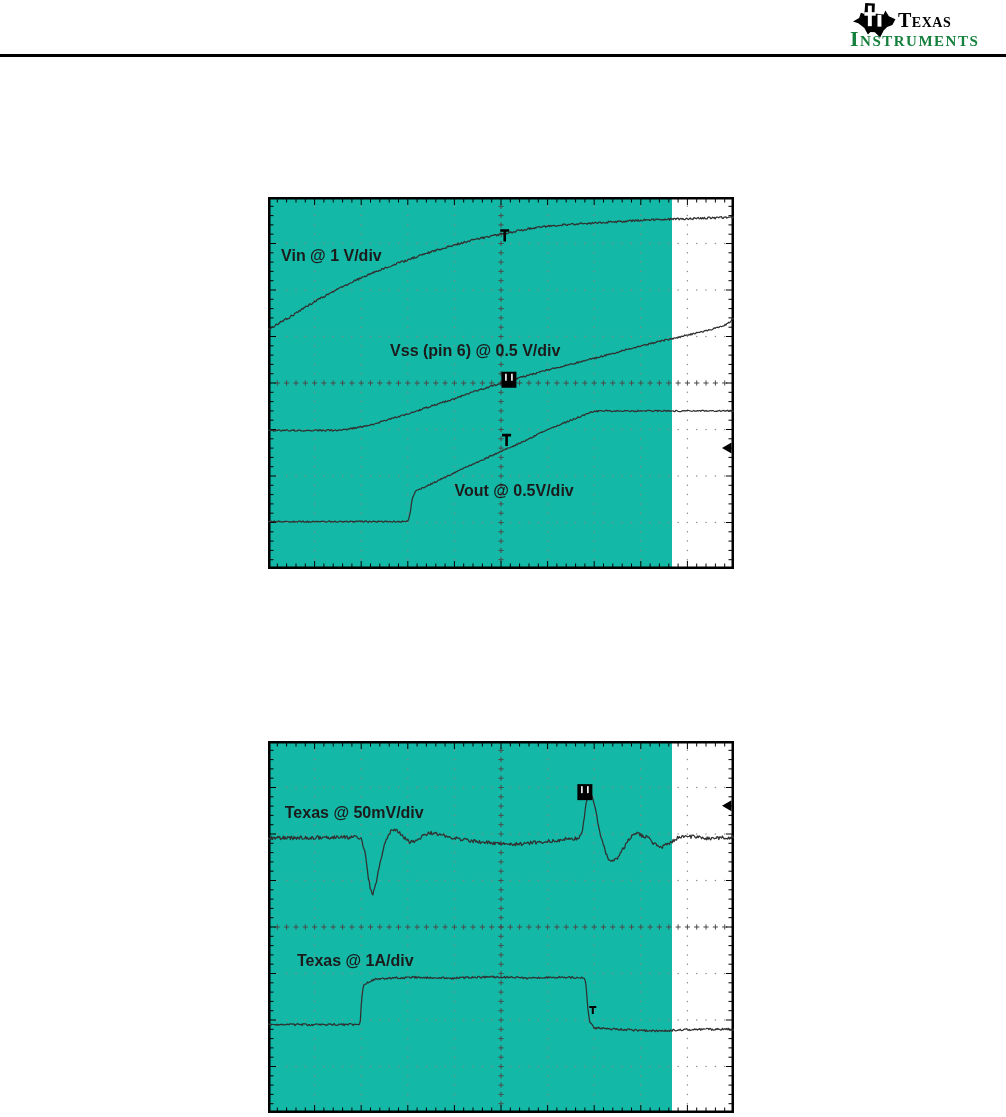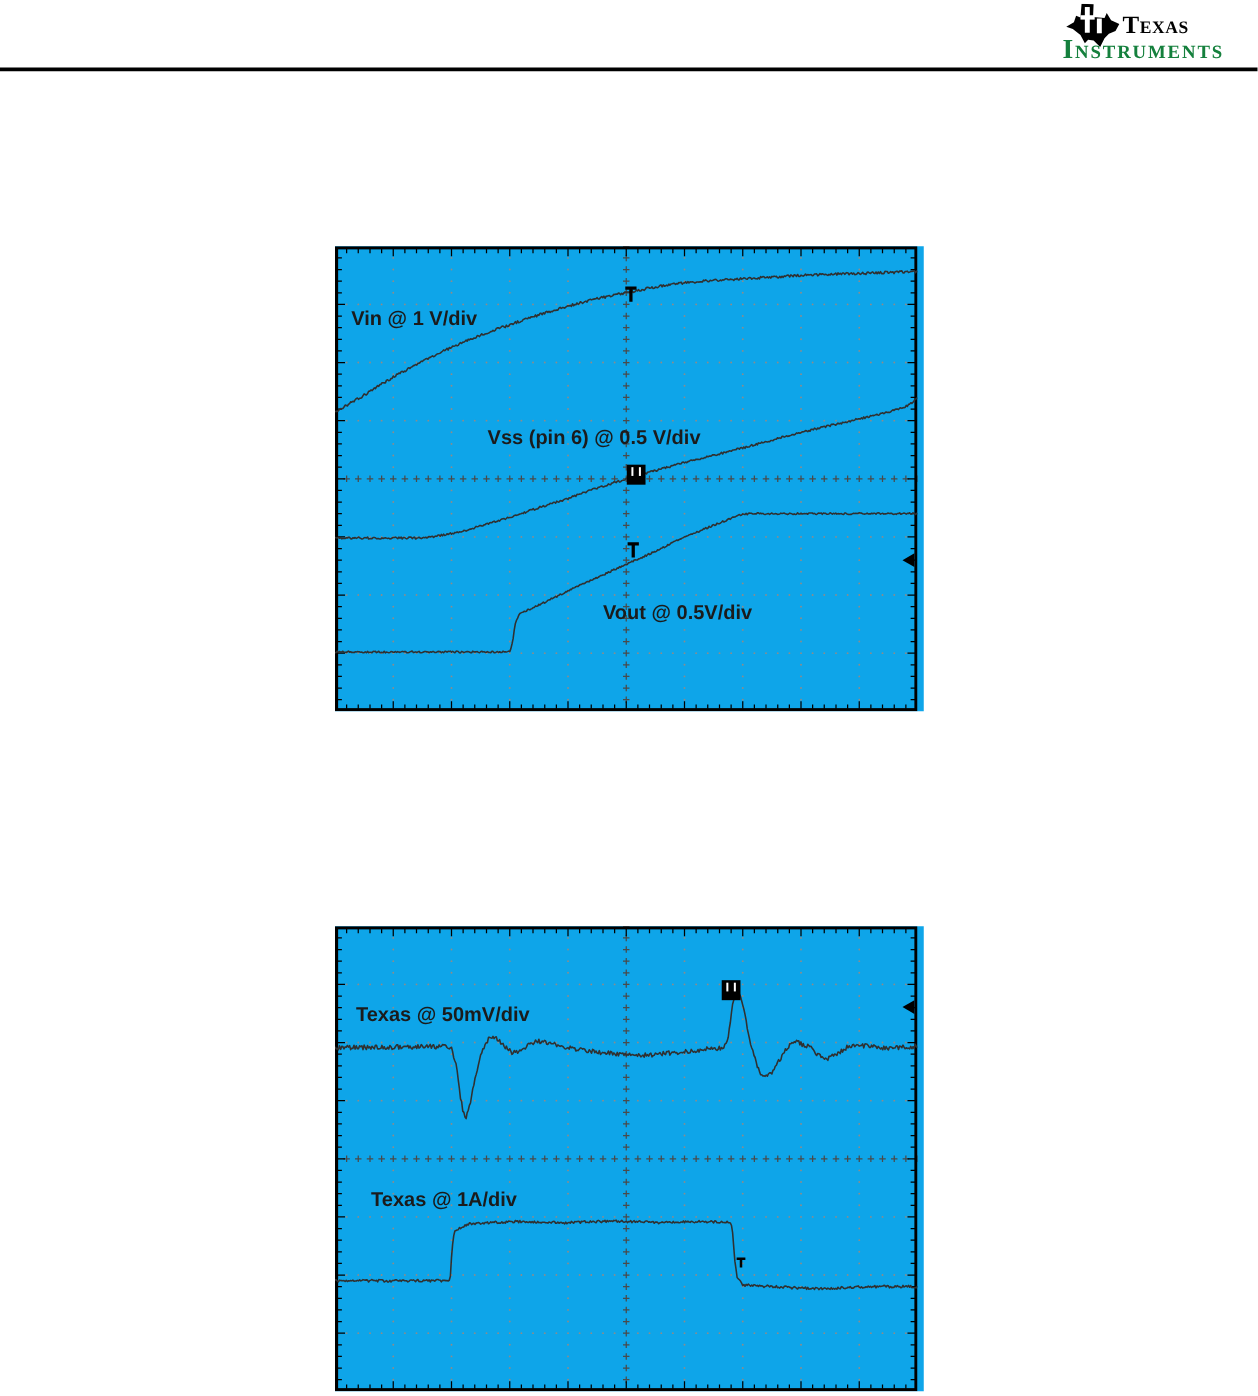--- a/index.html
+++ b/index.html
@@ -12,21 +12,21 @@
   .logo{position:absolute;top:3px;right:2px;width:154px;height:50px;}
   .logo-glyph{position:absolute;left:2px;top:0px;}
   .brand1{
     position:absolute;left:48px;top:6px;color:#000000;white-space:nowrap;
     font-family:"Liberation Serif",serif;font-variant:small-caps;font-weight:bold;font-size:20px;letter-spacing:.5px;
   }
   .brand2{
     position:absolute;left:0px;top:23px;color:#15803d;white-space:nowrap;
     font-family:"Liberation Serif",serif;font-variant:small-caps;font-weight:bold;font-size:22px;letter-spacing:1.5px;
   }
-  .scope{position:absolute;width:471px;height:372px;background:#0ea5e9;}
+  .scope{position:absolute;width:404px;height:372px;background:#14b8a6;}
   #scope1{left:268px;top:197px;}
   #scope2{left:268px;top:741px;}
   .scope svg{position:absolute;left:0;top:0;}
   .scope-label{
     position:absolute;font-weight:bold;font-size:16px;color:#1b1b1b;white-space:nowrap;line-height:1;
   }
 </style>
 </head>
 <body>
 
@@ -60,21 +60,21 @@
         <g>
           <rect x="233.422" y="174.745" width="15" height="16" fill="#000000"></rect>
           <rect x="237.12199999999999" y="176.745" width="1.6" height="7" fill="#fff"></rect>
           <rect x="243.12199999999999" y="176.745" width="1.6" height="7" fill="#fff"></rect>
         </g>
         <path d="M234.092,238.08h9M238.592,238.08v11" stroke="#000000" stroke-width="2.6" fill="none"></path>
         <polygon points="454,251.10000000000002 463.5,245.60000000000002 463.5,256.6" fill="#000000"></polygon>
       </svg>
       <div class="scope-label" style="left: 13.048px; top: 51.15px;">Vin @ 1 V/div</div>
       <div class="scope-label" style="left: 122.092px; top: 145.545px;">Vss (pin 6) @ 0.5 V/div</div>
-      <div class="scope-label" style="left: 186.4px; top: 286.44px; margin-left: 28px;">Vout @ 0.5V/div</div>
+      <div class="scope-label" style="left: 186.4px; top: 286.44px;">Vout @ 0.5V/div</div>
     </div>
   <div id="scope2" class="scope">
       <svg width="466" height="372" viewBox="0 0 466 372">
         <path d="M46.6,9.3l.01,0M46.6,18.6l.01,0M46.6,27.9l.01,0M46.6,37.2l.01,0M46.6,46.5l.01,0M46.6,55.8l.01,0M46.6,65.1l.01,0M46.6,74.4l.01,0M46.6,83.7l.01,0M46.6,93.0l.01,0M46.6,102.3l.01,0M46.6,111.6l.01,0M46.6,120.9l.01,0M46.6,130.2l.01,0M46.6,139.5l.01,0M46.6,148.8l.01,0M46.6,158.1l.01,0M46.6,167.4l.01,0M46.6,176.7l.01,0M46.6,195.3l.01,0M46.6,204.6l.01,0M46.6,213.9l.01,0M46.6,223.2l.01,0M46.6,232.5l.01,0M46.6,241.8l.01,0M46.6,251.1l.01,0M46.6,260.4l.01,0M46.6,269.7l.01,0M46.6,279.0l.01,0M46.6,288.3l.01,0M46.6,297.6l.01,0M46.6,306.9l.01,0M46.6,316.2l.01,0M46.6,325.5l.01,0M46.6,334.8l.01,0M46.6,344.1l.01,0M46.6,353.4l.01,0M46.6,362.7l.01,0M93.2,9.3l.01,0M93.2,18.6l.01,0M93.2,27.9l.01,0M93.2,37.2l.01,0M93.2,46.5l.01,0M93.2,55.8l.01,0M93.2,65.1l.01,0M93.2,74.4l.01,0M93.2,83.7l.01,0M93.2,93.0l.01,0M93.2,102.3l.01,0M93.2,111.6l.01,0M93.2,120.9l.01,0M93.2,130.2l.01,0M93.2,139.5l.01,0M93.2,148.8l.01,0M93.2,158.1l.01,0M93.2,167.4l.01,0M93.2,176.7l.01,0M93.2,195.3l.01,0M93.2,204.6l.01,0M93.2,213.9l.01,0M93.2,223.2l.01,0M93.2,232.5l.01,0M93.2,241.8l.01,0M93.2,251.1l.01,0M93.2,260.4l.01,0M93.2,269.7l.01,0M93.2,279.0l.01,0M93.2,288.3l.01,0M93.2,297.6l.01,0M93.2,306.9l.01,0M93.2,316.2l.01,0M93.2,325.5l.01,0M93.2,334.8l.01,0M93.2,344.1l.01,0M93.2,353.4l.01,0M93.2,362.7l.01,0M139.8,9.3l.01,0M139.8,18.6l.01,0M139.8,27.9l.01,0M139.8,37.2l.01,0M139.8,46.5l.01,0M139.8,55.8l.01,0M139.8,65.1l.01,0M139.8,74.4l.01,0M139.8,83.7l.01,0M139.8,93.0l.01,0M139.8,102.3l.01,0M139.8,111.6l.01,0M139.8,120.9l.01,0M139.8,130.2l.01,0M139.8,139.5l.01,0M139.8,148.8l.01,0M139.8,158.1l.01,0M139.8,167.4l.01,0M139.8,176.7l.01,0M139.8,195.3l.01,0M139.8,204.6l.01,0M139.8,213.9l.01,0M139.8,223.2l.01,0M139.8,232.5l.01,0M139.8,241.8l.01,0M139.8,251.1l.01,0M139.8,260.4l.01,0M139.8,269.7l.01,0M139.8,279.0l.01,0M139.8,288.3l.01,0M139.8,297.6l.01,0M139.8,306.9l.01,0M139.8,316.2l.01,0M139.8,325.5l.01,0M139.8,334.8l.01,0M139.8,344.1l.01,0M139.8,353.4l.01,0M139.8,362.7l.01,0M186.4,9.3l.01,0M186.4,18.6l.01,0M186.4,27.9l.01,0M186.4,37.2l.01,0M186.4,46.5l.01,0M186.4,55.8l.01,0M186.4,65.1l.01,0M186.4,74.4l.01,0M186.4,83.7l.01,0M186.4,93.0l.01,0M186.4,102.3l.01,0M186.4,111.6l.01,0M186.4,120.9l.01,0M186.4,130.2l.01,0M186.4,139.5l.01,0M186.4,148.8l.01,0M186.4,158.1l.01,0M186.4,167.4l.01,0M186.4,176.7l.01,0M186.4,195.3l.01,0M186.4,204.6l.01,0M186.4,213.9l.01,0M186.4,223.2l.01,0M186.4,232.5l.01,0M186.4,241.8l.01,0M186.4,251.1l.01,0M186.4,260.4l.01,0M186.4,269.7l.01,0M186.4,279.0l.01,0M186.4,288.3l.01,0M186.4,297.6l.01,0M186.4,306.9l.01,0M186.4,316.2l.01,0M186.4,325.5l.01,0M186.4,334.8l.01,0M186.4,344.1l.01,0M186.4,353.4l.01,0M186.4,362.7l.01,0M279.6,9.3l.01,0M279.6,18.6l.01,0M279.6,27.9l.01,0M279.6,37.2l.01,0M279.6,46.5l.01,0M279.6,55.8l.01,0M279.6,65.1l.01,0M279.6,74.4l.01,0M279.6,83.7l.01,0M279.6,93.0l.01,0M279.6,102.3l.01,0M279.6,111.6l.01,0M279.6,120.9l.01,0M279.6,130.2l.01,0M279.6,139.5l.01,0M279.6,148.8l.01,0M279.6,158.1l.01,0M279.6,167.4l.01,0M279.6,176.7l.01,0M279.6,195.3l.01,0M279.6,204.6l.01,0M279.6,213.9l.01,0M279.6,223.2l.01,0M279.6,232.5l.01,0M279.6,241.8l.01,0M279.6,251.1l.01,0M279.6,260.4l.01,0M279.6,269.7l.01,0M279.6,279.0l.01,0M279.6,288.3l.01,0M279.6,297.6l.01,0M279.6,306.9l.01,0M279.6,316.2l.01,0M279.6,325.5l.01,0M279.6,334.8l.01,0M279.6,344.1l.01,0M279.6,353.4l.01,0M279.6,362.7l.01,0M326.2,9.3l.01,0M326.2,18.6l.01,0M326.2,27.9l.01,0M326.2,37.2l.01,0M326.2,46.5l.01,0M326.2,55.8l.01,0M326.2,65.1l.01,0M326.2,74.4l.01,0M326.2,83.7l.01,0M326.2,93.0l.01,0M326.2,102.3l.01,0M326.2,111.6l.01,0M326.2,120.9l.01,0M326.2,130.2l.01,0M326.2,139.5l.01,0M326.2,148.8l.01,0M326.2,158.1l.01,0M326.2,167.4l.01,0M326.2,176.7l.01,0M326.2,195.3l.01,0M326.2,204.6l.01,0M326.2,213.9l.01,0M326.2,223.2l.01,0M326.2,232.5l.01,0M326.2,241.8l.01,0M326.2,251.1l.01,0M326.2,260.4l.01,0M326.2,269.7l.01,0M326.2,279.0l.01,0M326.2,288.3l.01,0M326.2,297.6l.01,0M326.2,306.9l.01,0M326.2,316.2l.01,0M326.2,325.5l.01,0M326.2,334.8l.01,0M326.2,344.1l.01,0M326.2,353.4l.01,0M326.2,362.7l.01,0M372.8,9.3l.01,0M372.8,18.6l.01,0M372.8,27.9l.01,0M372.8,37.2l.01,0M372.8,46.5l.01,0M372.8,55.8l.01,0M372.8,65.1l.01,0M372.8,74.4l.01,0M372.8,83.7l.01,0M372.8,93.0l.01,0M372.8,102.3l.01,0M372.8,111.6l.01,0M372.8,120.9l.01,0M372.8,130.2l.01,0M372.8,139.5l.01,0M372.8,148.8l.01,0M372.8,158.1l.01,0M372.8,167.4l.01,0M372.8,176.7l.01,0M372.8,195.3l.01,0M372.8,204.6l.01,0M372.8,213.9l.01,0M372.8,223.2l.01,0M372.8,232.5l.01,0M372.8,241.8l.01,0M372.8,251.1l.01,0M372.8,260.4l.01,0M372.8,269.7l.01,0M372.8,279.0l.01,0M372.8,288.3l.01,0M372.8,297.6l.01,0M372.8,306.9l.01,0M372.8,316.2l.01,0M372.8,325.5l.01,0M372.8,334.8l.01,0M372.8,344.1l.01,0M372.8,353.4l.01,0M372.8,362.7l.01,0M419.4,9.3l.01,0M419.4,18.6l.01,0M419.4,27.9l.01,0M419.4,37.2l.01,0M419.4,46.5l.01,0M419.4,55.8l.01,0M419.4,65.1l.01,0M419.4,74.4l.01,0M419.4,83.7l.01,0M419.4,93.0l.01,0M419.4,102.3l.01,0M419.4,111.6l.01,0M419.4,120.9l.01,0M419.4,130.2l.01,0M419.4,139.5l.01,0M419.4,148.8l.01,0M419.4,158.1l.01,0M419.4,167.4l.01,0M419.4,176.7l.01,0M419.4,195.3l.01,0M419.4,204.6l.01,0M419.4,213.9l.01,0M419.4,223.2l.01,0M419.4,232.5l.01,0M419.4,241.8l.01,0M419.4,251.1l.01,0M419.4,260.4l.01,0M419.4,269.7l.01,0M419.4,279.0l.01,0M419.4,288.3l.01,0M419.4,297.6l.01,0M419.4,306.9l.01,0M419.4,316.2l.01,0M419.4,325.5l.01,0M419.4,334.8l.01,0M419.4,344.1l.01,0M419.4,353.4l.01,0M419.4,362.7l.01,0M9.3,46.5l.01,0M18.6,46.5l.01,0M28.0,46.5l.01,0M37.3,46.5l.01,0M46.6,46.5l.01,0M55.9,46.5l.01,0M65.2,46.5l.01,0M74.6,46.5l.01,0M83.9,46.5l.01,0M93.2,46.5l.01,0M102.5,46.5l.01,0M111.8,46.5l.01,0M121.2,46.5l.01,0M130.5,46.5l.01,0M139.8,46.5l.01,0M149.1,46.5l.01,0M158.4,46.5l.01,0M167.8,46.5l.01,0M177.1,46.5l.01,0M186.4,46.5l.01,0M195.7,46.5l.01,0M205.0,46.5l.01,0M214.4,46.5l.01,0M223.7,46.5l.01,0M242.3,46.5l.01,0M251.6,46.5l.01,0M261.0,46.5l.01,0M270.3,46.5l.01,0M279.6,46.5l.01,0M288.9,46.5l.01,0M298.2,46.5l.01,0M307.6,46.5l.01,0M316.9,46.5l.01,0M326.2,46.5l.01,0M335.5,46.5l.01,0M344.8,46.5l.01,0M354.2,46.5l.01,0M363.5,46.5l.01,0M372.8,46.5l.01,0M382.1,46.5l.01,0M391.4,46.5l.01,0M400.8,46.5l.01,0M410.1,46.5l.01,0M419.4,46.5l.01,0M428.7,46.5l.01,0M438.0,46.5l.01,0M447.4,46.5l.01,0M456.7,46.5l.01,0M9.3,93.0l.01,0M18.6,93.0l.01,0M28.0,93.0l.01,0M37.3,93.0l.01,0M46.6,93.0l.01,0M55.9,93.0l.01,0M65.2,93.0l.01,0M74.6,93.0l.01,0M83.9,93.0l.01,0M93.2,93.0l.01,0M102.5,93.0l.01,0M111.8,93.0l.01,0M121.2,93.0l.01,0M130.5,93.0l.01,0M139.8,93.0l.01,0M149.1,93.0l.01,0M158.4,93.0l.01,0M167.8,93.0l.01,0M177.1,93.0l.01,0M186.4,93.0l.01,0M195.7,93.0l.01,0M205.0,93.0l.01,0M214.4,93.0l.01,0M223.7,93.0l.01,0M242.3,93.0l.01,0M251.6,93.0l.01,0M261.0,93.0l.01,0M270.3,93.0l.01,0M279.6,93.0l.01,0M288.9,93.0l.01,0M298.2,93.0l.01,0M307.6,93.0l.01,0M316.9,93.0l.01,0M326.2,93.0l.01,0M335.5,93.0l.01,0M344.8,93.0l.01,0M354.2,93.0l.01,0M363.5,93.0l.01,0M372.8,93.0l.01,0M382.1,93.0l.01,0M391.4,93.0l.01,0M400.8,93.0l.01,0M410.1,93.0l.01,0M419.4,93.0l.01,0M428.7,93.0l.01,0M438.0,93.0l.01,0M447.4,93.0l.01,0M456.7,93.0l.01,0M9.3,139.5l.01,0M18.6,139.5l.01,0M28.0,139.5l.01,0M37.3,139.5l.01,0M46.6,139.5l.01,0M55.9,139.5l.01,0M65.2,139.5l.01,0M74.6,139.5l.01,0M83.9,139.5l.01,0M93.2,139.5l.01,0M102.5,139.5l.01,0M111.8,139.5l.01,0M121.2,139.5l.01,0M130.5,139.5l.01,0M139.8,139.5l.01,0M149.1,139.5l.01,0M158.4,139.5l.01,0M167.8,139.5l.01,0M177.1,139.5l.01,0M186.4,139.5l.01,0M195.7,139.5l.01,0M205.0,139.5l.01,0M214.4,139.5l.01,0M223.7,139.5l.01,0M242.3,139.5l.01,0M251.6,139.5l.01,0M261.0,139.5l.01,0M270.3,139.5l.01,0M279.6,139.5l.01,0M288.9,139.5l.01,0M298.2,139.5l.01,0M307.6,139.5l.01,0M316.9,139.5l.01,0M326.2,139.5l.01,0M335.5,139.5l.01,0M344.8,139.5l.01,0M354.2,139.5l.01,0M363.5,139.5l.01,0M372.8,139.5l.01,0M382.1,139.5l.01,0M391.4,139.5l.01,0M400.8,139.5l.01,0M410.1,139.5l.01,0M419.4,139.5l.01,0M428.7,139.5l.01,0M438.0,139.5l.01,0M447.4,139.5l.01,0M456.7,139.5l.01,0M9.3,232.5l.01,0M18.6,232.5l.01,0M28.0,232.5l.01,0M37.3,232.5l.01,0M46.6,232.5l.01,0M55.9,232.5l.01,0M65.2,232.5l.01,0M74.6,232.5l.01,0M83.9,232.5l.01,0M93.2,232.5l.01,0M102.5,232.5l.01,0M111.8,232.5l.01,0M121.2,232.5l.01,0M130.5,232.5l.01,0M139.8,232.5l.01,0M149.1,232.5l.01,0M158.4,232.5l.01,0M167.8,232.5l.01,0M177.1,232.5l.01,0M186.4,232.5l.01,0M195.7,232.5l.01,0M205.0,232.5l.01,0M214.4,232.5l.01,0M223.7,232.5l.01,0M242.3,232.5l.01,0M251.6,232.5l.01,0M261.0,232.5l.01,0M270.3,232.5l.01,0M279.6,232.5l.01,0M288.9,232.5l.01,0M298.2,232.5l.01,0M307.6,232.5l.01,0M316.9,232.5l.01,0M326.2,232.5l.01,0M335.5,232.5l.01,0M344.8,232.5l.01,0M354.2,232.5l.01,0M363.5,232.5l.01,0M372.8,232.5l.01,0M382.1,232.5l.01,0M391.4,232.5l.01,0M400.8,232.5l.01,0M410.1,232.5l.01,0M419.4,232.5l.01,0M428.7,232.5l.01,0M438.0,232.5l.01,0M447.4,232.5l.01,0M456.7,232.5l.01,0M9.3,279.0l.01,0M18.6,279.0l.01,0M28.0,279.0l.01,0M37.3,279.0l.01,0M46.6,279.0l.01,0M55.9,279.0l.01,0M65.2,279.0l.01,0M74.6,279.0l.01,0M83.9,279.0l.01,0M93.2,279.0l.01,0M102.5,279.0l.01,0M111.8,279.0l.01,0M121.2,279.0l.01,0M130.5,279.0l.01,0M139.8,279.0l.01,0M149.1,279.0l.01,0M158.4,279.0l.01,0M167.8,279.0l.01,0M177.1,279.0l.01,0M186.4,279.0l.01,0M195.7,279.0l.01,0M205.0,279.0l.01,0M214.4,279.0l.01,0M223.7,279.0l.01,0M242.3,279.0l.01,0M251.6,279.0l.01,0M261.0,279.0l.01,0M270.3,279.0l.01,0M279.6,279.0l.01,0M288.9,279.0l.01,0M298.2,279.0l.01,0M307.6,279.0l.01,0M316.9,279.0l.01,0M326.2,279.0l.01,0M335.5,279.0l.01,0M344.8,279.0l.01,0M354.2,279.0l.01,0M363.5,279.0l.01,0M372.8,279.0l.01,0M382.1,279.0l.01,0M391.4,279.0l.01,0M400.8,279.0l.01,0M410.1,279.0l.01,0M419.4,279.0l.01,0M428.7,279.0l.01,0M438.0,279.0l.01,0M447.4,279.0l.01,0M456.7,279.0l.01,0M9.3,325.5l.01,0M18.6,325.5l.01,0M28.0,325.5l.01,0M37.3,325.5l.01,0M46.6,325.5l.01,0M55.9,325.5l.01,0M65.2,325.5l.01,0M74.6,325.5l.01,0M83.9,325.5l.01,0M93.2,325.5l.01,0M102.5,325.5l.01,0M111.8,325.5l.01,0M121.2,325.5l.01,0M130.5,325.5l.01,0M139.8,325.5l.01,0M149.1,325.5l.01,0M158.4,325.5l.01,0M167.8,325.5l.01,0M177.1,325.5l.01,0M186.4,325.5l.01,0M195.7,325.5l.01,0M205.0,325.5l.01,0M214.4,325.5l.01,0M223.7,325.5l.01,0M242.3,325.5l.01,0M251.6,325.5l.01,0M261.0,325.5l.01,0M270.3,325.5l.01,0M279.6,325.5l.01,0M288.9,325.5l.01,0M298.2,325.5l.01,0M307.6,325.5l.01,0M316.9,325.5l.01,0M326.2,325.5l.01,0M335.5,325.5l.01,0M344.8,325.5l.01,0M354.2,325.5l.01,0M363.5,325.5l.01,0M372.8,325.5l.01,0M382.1,325.5l.01,0M391.4,325.5l.01,0M400.8,325.5l.01,0M410.1,325.5l.01,0M419.4,325.5l.01,0M428.7,325.5l.01,0M438.0,325.5l.01,0M447.4,325.5l.01,0M456.7,325.5l.01,0" stroke="#8c8c8c" stroke-width="1.5" stroke-linecap="round" fill="none"></path>
         <path d="M230.4,0.0h5.2M233.0,-2.6v5.2M230.4,9.3h5.2M233.0,6.7v5.2M230.4,18.6h5.2M233.0,16.0v5.2M230.4,27.9h5.2M233.0,25.3v5.2M230.4,37.2h5.2M233.0,34.6v5.2M230.4,46.5h5.2M233.0,43.9v5.2M230.4,55.8h5.2M233.0,53.2v5.2M230.4,65.1h5.2M233.0,62.5v5.2M230.4,74.4h5.2M233.0,71.8v5.2M230.4,83.7h5.2M233.0,81.1v5.2M230.4,93.0h5.2M233.0,90.4v5.2M230.4,102.3h5.2M233.0,99.7v5.2M230.4,111.6h5.2M233.0,109.0v5.2M230.4,120.9h5.2M233.0,118.3v5.2M230.4,130.2h5.2M233.0,127.6v5.2M230.4,139.5h5.2M233.0,136.9v5.2M230.4,148.8h5.2M233.0,146.2v5.2M230.4,158.1h5.2M233.0,155.5v5.2M230.4,167.4h5.2M233.0,164.8v5.2M230.4,176.7h5.2M233.0,174.1v5.2M230.4,186.0h5.2M233.0,183.4v5.2M230.4,195.3h5.2M233.0,192.7v5.2M230.4,204.6h5.2M233.0,202.0v5.2M230.4,213.9h5.2M233.0,211.3v5.2M230.4,223.2h5.2M233.0,220.6v5.2M230.4,232.5h5.2M233.0,229.9v5.2M230.4,241.8h5.2M233.0,239.2v5.2M230.4,251.1h5.2M233.0,248.5v5.2M230.4,260.4h5.2M233.0,257.8v5.2M230.4,269.7h5.2M233.0,267.1v5.2M230.4,279.0h5.2M233.0,276.4v5.2M230.4,288.3h5.2M233.0,285.7v5.2M230.4,297.6h5.2M233.0,295.0v5.2M230.4,306.9h5.2M233.0,304.3v5.2M230.4,316.2h5.2M233.0,313.6v5.2M230.4,325.5h5.2M233.0,322.9v5.2M230.4,334.8h5.2M233.0,332.2v5.2M230.4,344.1h5.2M233.0,341.5v5.2M230.4,353.4h5.2M233.0,350.8v5.2M230.4,362.7h5.2M233.0,360.1v5.2M0.0,183.4v5.2M-2.6,186.0h5.2M9.3,183.4v5.2M6.7,186.0h5.2M18.6,183.4v5.2M16.0,186.0h5.2M28.0,183.4v5.2M25.4,186.0h5.2M37.3,183.4v5.2M34.7,186.0h5.2M46.6,183.4v5.2M44.0,186.0h5.2M55.9,183.4v5.2M53.3,186.0h5.2M65.2,183.4v5.2M62.6,186.0h5.2M74.6,183.4v5.2M72.0,186.0h5.2M83.9,183.4v5.2M81.3,186.0h5.2M93.2,183.4v5.2M90.6,186.0h5.2M102.5,183.4v5.2M99.9,186.0h5.2M111.8,183.4v5.2M109.2,186.0h5.2M121.2,183.4v5.2M118.6,186.0h5.2M130.5,183.4v5.2M127.9,186.0h5.2M139.8,183.4v5.2M137.2,186.0h5.2M149.1,183.4v5.2M146.5,186.0h5.2M158.4,183.4v5.2M155.8,186.0h5.2M167.8,183.4v5.2M165.2,186.0h5.2M177.1,183.4v5.2M174.5,186.0h5.2M186.4,183.4v5.2M183.8,186.0h5.2M195.7,183.4v5.2M193.1,186.0h5.2M205.0,183.4v5.2M202.4,186.0h5.2M214.4,183.4v5.2M211.8,186.0h5.2M223.7,183.4v5.2M221.1,186.0h5.2M233.0,183.4v5.2M230.4,186.0h5.2M242.3,183.4v5.2M239.7,186.0h5.2M251.6,183.4v5.2M249.0,186.0h5.2M261.0,183.4v5.2M258.4,186.0h5.2M270.3,183.4v5.2M267.7,186.0h5.2M279.6,183.4v5.2M277.0,186.0h5.2M288.9,183.4v5.2M286.3,186.0h5.2M298.2,183.4v5.2M295.6,186.0h5.2M307.6,183.4v5.2M305.0,186.0h5.2M316.9,183.4v5.2M314.3,186.0h5.2M326.2,183.4v5.2M323.6,186.0h5.2M335.5,183.4v5.2M332.9,186.0h5.2M344.8,183.4v5.2M342.2,186.0h5.2M354.2,183.4v5.2M351.6,186.0h5.2M363.5,183.4v5.2M360.9,186.0h5.2M372.8,183.4v5.2M370.2,186.0h5.2M382.1,183.4v5.2M379.5,186.0h5.2M391.4,183.4v5.2M388.8,186.0h5.2M400.8,183.4v5.2M398.2,186.0h5.2M410.1,183.4v5.2M407.5,186.0h5.2M419.4,183.4v5.2M416.8,186.0h5.2M428.7,183.4v5.2M426.1,186.0h5.2M438.0,183.4v5.2M435.4,186.0h5.2M447.4,183.4v5.2M444.8,186.0h5.2M456.7,183.4v5.2M454.1,186.0h5.2M466.0,183.4v5.2M463.4,186.0h5.2" stroke="#4a4a4a" stroke-width="1" fill="none"></path>
         <path d="M9.3,2v3.5M9.3,370v-3.5M18.6,2v3.5M18.6,370v-3.5M28.0,2v3.5M28.0,370v-3.5M37.3,2v3.5M37.3,370v-3.5M46.6,2v6M46.6,370v-6M55.9,2v3.5M55.9,370v-3.5M65.2,2v3.5M65.2,370v-3.5M74.6,2v3.5M74.6,370v-3.5M83.9,2v3.5M83.9,370v-3.5M93.2,2v6M93.2,370v-6M102.5,2v3.5M102.5,370v-3.5M111.8,2v3.5M111.8,370v-3.5M121.2,2v3.5M121.2,370v-3.5M130.5,2v3.5M130.5,370v-3.5M139.8,2v6M139.8,370v-6M149.1,2v3.5M149.1,370v-3.5M158.4,2v3.5M158.4,370v-3.5M167.8,2v3.5M167.8,370v-3.5M177.1,2v3.5M177.1,370v-3.5M186.4,2v6M186.4,370v-6M195.7,2v3.5M195.7,370v-3.5M205.0,2v3.5M205.0,370v-3.5M214.4,2v3.5M214.4,370v-3.5M223.7,2v3.5M223.7,370v-3.5M233.0,2v6M233.0,370v-6M242.3,2v3.5M242.3,370v-3.5M251.6,2v3.5M251.6,370v-3.5M261.0,2v3.5M261.0,370v-3.5M270.3,2v3.5M270.3,370v-3.5M279.6,2v6M279.6,370v-6M288.9,2v3.5M288.9,370v-3.5M298.2,2v3.5M298.2,370v-3.5M307.6,2v3.5M307.6,370v-3.5M316.9,2v3.5M316.9,370v-3.5M326.2,2v6M326.2,370v-6M335.5,2v3.5M335.5,370v-3.5M344.8,2v3.5M344.8,370v-3.5M354.2,2v3.5M354.2,370v-3.5M363.5,2v3.5M363.5,370v-3.5M372.8,2v6M372.8,370v-6M382.1,2v3.5M382.1,370v-3.5M391.4,2v3.5M391.4,370v-3.5M400.8,2v3.5M400.8,370v-3.5M410.1,2v3.5M410.1,370v-3.5M419.4,2v6M419.4,370v-6M428.7,2v3.5M428.7,370v-3.5M438.0,2v3.5M438.0,370v-3.5M447.4,2v3.5M447.4,370v-3.5M456.7,2v3.5M456.7,370v-3.5M2,9.3h3.5M464,9.3h-3.5M2,18.6h3.5M464,18.6h-3.5M2,27.9h3.5M464,27.9h-3.5M2,37.2h3.5M464,37.2h-3.5M2,46.5h6M464,46.5h-6M2,55.8h3.5M464,55.8h-3.5M2,65.1h3.5M464,65.1h-3.5M2,74.4h3.5M464,74.4h-3.5M2,83.7h3.5M464,83.7h-3.5M2,93.0h6M464,93.0h-6M2,102.3h3.5M464,102.3h-3.5M2,111.6h3.5M464,111.6h-3.5M2,120.9h3.5M464,120.9h-3.5M2,130.2h3.5M464,130.2h-3.5M2,139.5h6M464,139.5h-6M2,148.8h3.5M464,148.8h-3.5M2,158.1h3.5M464,158.1h-3.5M2,167.4h3.5M464,167.4h-3.5M2,176.7h3.5M464,176.7h-3.5M2,186.0h6M464,186.0h-6M2,195.3h3.5M464,195.3h-3.5M2,204.6h3.5M464,204.6h-3.5M2,213.9h3.5M464,213.9h-3.5M2,223.2h3.5M464,223.2h-3.5M2,232.5h6M464,232.5h-6M2,241.8h3.5M464,241.8h-3.5M2,251.1h3.5M464,251.1h-3.5M2,260.4h3.5M464,260.4h-3.5M2,269.7h3.5M464,269.7h-3.5M2,279.0h6M464,279.0h-6M2,288.3h3.5M464,288.3h-3.5M2,297.6h3.5M464,297.6h-3.5M2,306.9h3.5M464,306.9h-3.5M2,316.2h3.5M464,316.2h-3.5M2,325.5h6M464,325.5h-6M2,334.8h3.5M464,334.8h-3.5M2,344.1h3.5M464,344.1h-3.5M2,353.4h3.5M464,353.4h-3.5M2,362.7h3.5M464,362.7h-3.5" stroke="#000000" stroke-width="1" fill="none"></path>
         <rect x="1.25" y="1.25" width="463.5" height="369.5" stroke="#000000" stroke-width="2.5" fill="none"></rect>
         <path d="M0.0,96.4L0.9,98.2L1.8,97.6L2.7,98.8L3.6,95.7L4.5,98.5L5.4,96.1L6.3,96.3L7.2,98.1L8.1,96.5L9.0,96.8L9.9,95.4L10.8,96.7L11.7,95.5L12.5,98.7L13.4,97.6L14.3,97.7L15.2,95.2L16.1,98.3L17.0,95.6L17.9,97.9L18.8,97.9L19.7,95.6L20.6,96.4L21.5,95.6L22.4,98.7L23.3,95.1L24.2,97.0L25.1,98.6L26.0,95.5L26.9,97.4L27.8,96.4L28.7,98.4L29.6,96.0L30.5,97.0L31.4,98.1L32.3,95.2L33.2,95.2L34.1,98.1L35.0,98.1L35.8,98.0L36.7,97.7L37.6,95.3L38.5,98.0L39.4,96.4L40.3,98.3L41.2,98.2L42.1,96.8L43.0,98.2L43.9,95.4L44.8,96.4L45.7,98.5L46.6,98.0L47.5,97.8L48.4,96.2L49.3,94.9L50.2,94.8L51.1,98.3L52.0,95.4L52.9,97.9L53.8,97.3L54.7,96.2L55.6,96.0L56.5,96.1L57.4,96.2L58.3,95.2L59.1,97.4L60.0,95.8L60.9,97.6L61.8,98.2L62.7,96.6L63.6,97.1L64.5,95.7L65.4,97.8L66.3,94.8L67.2,97.5L68.1,96.7L69.0,94.7L69.9,95.7L70.8,97.2L71.7,97.2L72.6,96.0L73.5,94.9L74.4,97.0L75.3,95.8L76.2,94.5L77.1,97.6L78.0,95.4L78.9,94.8L79.8,97.6L80.7,98.1L81.5,96.1L82.4,97.2L83.3,94.9L84.2,96.4L85.1,96.1L86.0,94.7L86.9,94.9L87.8,94.8L88.7,95.4L89.6,97.0L90.5,97.7L91.4,98.1L92.3,97.3L93.2,96.8L94.1,100.4L95.0,105.4L95.9,107.8L96.8,109.8L97.7,115.4L98.6,122.9L99.5,129.8L100.4,138.1L101.3,140.2L102.2,147.9L103.1,148.9L104.0,152.7L104.9,153.9L105.7,149.3L106.6,147.2L107.5,143.3L108.4,141.4L109.3,135.6L110.2,129.9L111.1,127.1L112.0,121.6L112.9,118.7L113.8,115.4L114.7,111.0L115.6,107.1L116.5,102.9L117.4,101.4L118.3,98.0L119.2,97.9L120.1,94.5L121.0,93.2L121.9,93.2L122.8,88.9L123.7,88.9L124.6,89.3L125.5,89.6L126.4,88.1L127.3,89.9L128.2,88.7L129.0,88.4L129.9,91.6L130.8,91.8L131.7,90.7L132.6,94.2L133.5,94.1L134.4,93.7L135.3,96.2L136.2,98.0L137.1,95.9L138.0,98.5L138.9,99.3L139.8,98.0L140.7,100.0L141.6,102.5L142.5,101.5L143.4,99.4L144.3,100.8L145.2,99.5L146.1,101.6L147.0,100.3L147.9,99.0L148.8,99.6L149.7,98.5L150.6,97.8L151.5,97.7L152.3,98.2L153.2,96.5L154.1,94.3L155.0,93.6L155.9,94.1L156.8,93.3L157.7,93.7L158.6,94.5L159.5,93.2L160.4,91.0L161.3,92.3L162.2,93.2L163.1,90.4L164.0,93.8L164.9,93.2L165.8,91.8L166.7,92.5L167.6,91.3L168.5,91.8L169.4,94.3L170.3,94.5L171.2,93.1L172.1,92.8L173.0,94.0L173.9,94.0L174.8,93.9L175.6,92.9L176.5,94.3L177.4,96.3L178.3,94.9L179.2,95.6L180.1,96.1L181.0,95.6L181.9,95.9L182.8,96.7L183.7,97.9L184.6,98.2L185.5,97.5L186.4,97.1L187.3,98.3L188.2,95.9L189.1,97.2L190.0,96.7L190.9,97.4L191.8,97.3L192.7,99.8L193.6,99.2L194.5,99.5L195.4,98.4L196.3,97.3L197.2,97.6L198.1,98.3L198.9,97.9L199.8,98.4L200.7,100.0L201.6,101.0L202.5,101.0L203.4,98.8L204.3,99.9L205.2,101.6L206.1,98.5L207.0,98.9L207.9,101.1L208.8,99.8L209.7,101.5L210.6,101.9L211.5,99.5L212.4,102.6L213.3,101.6L214.2,100.9L215.1,101.3L216.0,101.1L216.9,102.4L217.8,101.8L218.7,99.8L219.6,102.7L220.5,100.1L221.3,100.5L222.2,102.9L223.1,101.3L224.0,102.4L224.9,103.6L225.8,100.9L226.7,103.7L227.6,101.3L228.5,101.5L229.4,101.9L230.3,101.4L231.2,103.4L232.1,101.6L233.0,103.6L233.9,102.8L234.8,103.1L235.7,101.6L236.6,103.4L237.5,102.7L238.4,102.7L239.3,103.2L240.2,103.3L241.1,102.7L242.0,104.1L242.9,102.0L243.8,103.2L244.7,104.5L245.5,103.8L246.4,103.0L247.3,104.8L248.2,101.4L249.1,103.8L250.0,102.7L250.9,103.9L251.8,102.1L252.7,101.5L253.6,104.5L254.5,103.5L255.4,103.2L256.3,101.5L257.2,102.0L258.1,102.4L259.0,101.9L259.9,101.0L260.8,102.3L261.7,103.5L262.6,100.2L263.5,102.1L264.4,102.7L265.3,100.2L266.2,100.3L267.1,99.8L267.9,103.1L268.8,101.7L269.7,100.6L270.6,101.0L271.5,100.2L272.4,101.3L273.3,101.0L274.2,102.5L275.1,101.9L276.0,101.3L276.9,100.9L277.8,101.3L278.7,100.7L279.6,101.4L280.5,98.7L281.4,99.9L282.3,101.4L283.2,101.5L284.1,101.2L285.0,98.5L285.9,99.9L286.8,100.8L287.7,100.1L288.6,100.9L289.5,100.4L290.4,98.6L291.3,100.7L292.1,98.3L293.0,98.9L293.9,99.1L294.8,99.4L295.7,98.4L296.6,99.3L297.5,96.5L298.4,97.9L299.3,97.9L300.2,98.4L301.1,96.8L302.0,98.4L302.9,97.5L303.8,97.2L304.7,98.7L305.6,99.3L306.5,98.5L307.4,96.0L308.3,99.0L309.2,97.0L310.1,97.9L311.0,97.4L311.9,94.3L312.8,93.7L313.7,91.9L314.6,88.8L315.4,82.0L316.3,76.8L317.2,68.8L318.1,62.2L319.0,59.1L319.9,56.3L320.8,54.5L321.7,53.2L322.6,53.4L323.5,54.2L324.4,56.2L325.3,59.6L326.2,63.1L327.1,66.4L328.0,70.5L328.9,75.1L329.8,81.9L330.7,85.9L331.6,90.0L332.5,94.7L333.4,97.4L334.3,99.3L335.2,103.4L336.1,105.0L337.0,108.7L337.9,113.0L338.7,113.0L339.6,116.3L340.5,118.8L341.4,118.8L342.3,119.8L343.2,119.6L344.1,120.1L345.0,119.0L345.9,119.9L346.8,118.0L347.7,117.3L348.6,117.3L349.5,118.2L350.4,115.2L351.3,114.7L352.2,112.0L353.1,111.2L354.0,108.7L354.9,106.7L355.8,108.0L356.7,106.9L357.6,102.9L358.5,101.7L359.4,101.3L360.3,98.0L361.2,99.2L362.0,98.1L362.9,97.4L363.8,94.0L364.7,94.0L365.6,93.1L366.5,93.5L367.4,92.4L368.3,93.0L369.2,91.2L370.1,91.9L371.0,91.6L371.9,94.9L372.8,92.5L373.7,96.1L374.6,93.8L375.5,96.5L376.4,96.4L377.3,97.1L378.2,94.4L379.1,95.5L380.0,96.3L380.9,96.0L381.8,97.7L382.7,98.7L383.6,100.3L384.4,102.2L385.3,103.4L386.2,101.8L387.1,102.0L388.0,102.5L388.9,104.9L389.8,104.4L390.7,105.4L391.6,106.3L392.5,105.4L393.4,106.2L394.3,107.3L395.2,104.0L396.1,104.1L397.0,103.6L397.9,102.4L398.8,103.9L399.7,102.2L400.6,102.6L401.5,103.4L402.4,100.6L403.3,100.8L404.2,101.9L405.1,98.4L406.0,100.7L406.9,98.5L407.8,98.8L408.6,99.1L409.5,95.3L410.4,97.3L411.3,95.6L412.2,96.9L413.1,97.0L414.0,94.8L414.9,94.5L415.8,96.4L416.7,95.3L417.6,94.7L418.5,95.0L419.4,95.9L420.3,95.5L421.2,95.3L422.1,94.1L423.0,97.3L423.9,94.2L424.8,94.1L425.7,94.4L426.6,95.4L427.5,96.9L428.4,97.0L429.3,95.1L430.2,96.6L431.1,94.9L431.9,95.6L432.8,96.2L433.7,97.8L434.6,96.1L435.5,97.2L436.4,98.2L437.3,97.3L438.2,98.8L439.1,95.9L440.0,98.6L440.9,96.2L441.8,97.9L442.7,98.9L443.6,96.6L444.5,96.5L445.4,96.8L446.3,97.8L447.2,97.4L448.1,97.4L449.0,95.6L449.9,95.8L450.8,98.6L451.7,95.8L452.6,96.1L453.5,97.1L454.4,95.1L455.2,96.7L456.1,98.0L457.0,97.2L457.9,97.8L458.8,97.5L459.7,98.1L460.6,96.1L461.5,98.0L462.4,96.4L463.3,97.8L464.2,94.5L465.1,96.3L466.0,97.1" stroke="#303030" stroke-width="1.25" fill="none" stroke-linejoin="round"></path>
         <path d="M0.0,282.9L0.9,282.9L1.8,283.8L2.7,284.5L3.6,283.1L4.5,283.4L5.4,283.5L6.3,283.6L7.2,283.5L8.1,284.2L9.0,283.3L9.9,284.2L10.8,283.6L11.7,283.8L12.5,283.4L13.4,283.7L14.3,283.1L15.2,284.0L16.1,283.8L17.0,283.8L17.9,283.3L18.8,283.7L19.7,282.9L20.6,283.7L21.5,283.4L22.4,282.7L23.3,283.0L24.2,283.1L25.1,282.9L26.0,283.1L26.9,284.6L27.8,283.5L28.7,283.1L29.6,282.6L30.5,283.3L31.4,283.3L32.3,283.7L33.2,283.2L34.1,284.5L35.0,282.7L35.8,282.8L36.7,282.8L37.6,282.8L38.5,283.2L39.4,284.6L40.3,284.1L41.2,283.4L42.1,284.6L43.0,284.5L43.9,283.3L44.8,284.6L45.7,283.5L46.6,283.4L47.5,283.3L48.4,282.8L49.3,282.9L50.2,283.6L51.1,283.9L52.0,283.0L52.9,284.1L53.8,283.1L54.7,283.0L55.6,283.6L56.5,283.6L57.4,283.7L58.3,284.5L59.1,284.1L60.0,283.2L60.9,282.9L61.8,283.3L62.7,282.9L63.6,283.5L64.5,284.3L65.4,283.2L66.3,282.6L67.2,284.2L68.1,284.3L69.0,284.4L69.9,284.2L70.8,283.0L71.7,283.5L72.6,283.2L73.5,282.8L74.4,283.9L75.3,282.8L76.2,284.6L77.1,283.0L78.0,283.3L78.9,283.3L79.8,284.0L80.7,283.0L81.5,282.6L82.4,282.6L83.3,283.0L84.2,283.2L85.1,284.5L86.0,283.3L86.9,283.2L87.8,283.3L88.7,283.5L89.6,283.4L90.5,283.8L91.4,283.2L92.3,280.0L93.2,264.9L94.1,254.5L95.0,247.5L95.9,243.8L96.8,243.4L97.7,243.0L98.6,242.8L99.5,241.0L100.4,241.9L101.3,241.1L102.2,240.7L103.1,240.5L104.0,238.8L104.9,239.8L105.7,238.4L106.6,239.0L107.5,237.3L108.4,237.5L109.3,238.7L110.2,237.9L111.1,237.7L112.0,238.5L112.9,237.5L113.8,237.3L114.7,237.0L115.6,237.4L116.5,238.3L117.4,237.9L118.3,237.3L119.2,238.1L120.1,236.9L121.0,237.2L121.9,236.5L122.8,238.0L123.7,237.5L124.6,236.4L125.5,237.1L126.4,236.5L127.3,237.0L128.2,236.0L129.0,236.4L129.9,237.7L130.8,237.4L131.7,237.5L132.6,237.5L133.5,236.4L134.4,237.6L135.3,236.8L136.2,237.6L137.1,236.0L138.0,236.7L138.9,235.9L139.8,236.0L140.7,236.2L141.6,236.2L142.5,237.1L143.4,237.0L144.3,235.4L145.2,236.0L146.1,235.6L147.0,237.2L147.9,235.4L148.8,237.1L149.7,236.4L150.6,235.9L151.5,236.2L152.3,237.0L153.2,236.4L154.1,236.9L155.0,236.9L155.9,236.2L156.8,237.2L157.7,236.2L158.6,237.3L159.5,235.9L160.4,237.2L161.3,237.4L162.2,236.1L163.1,237.2L164.0,236.9L164.9,237.4L165.8,236.8L166.7,236.8L167.6,236.8L168.5,237.2L169.4,237.2L170.3,237.5L171.2,236.6L172.1,236.9L173.0,237.5L173.9,236.4L174.8,236.1L175.6,236.2L176.5,237.6L177.4,237.5L178.3,236.6L179.2,237.6L180.1,237.0L181.0,236.8L181.9,237.6L182.8,237.2L183.7,238.1L184.6,236.7L185.5,238.0L186.4,237.2L187.3,236.9L188.2,237.6L189.1,236.1L190.0,236.9L190.9,237.6L191.8,236.2L192.7,236.4L193.6,236.3L194.5,236.0L195.4,236.2L196.3,237.6L197.2,236.0L198.1,236.3L198.9,235.9L199.8,235.6L200.7,237.1L201.6,236.7L202.5,237.0L203.4,237.1L204.3,235.7L205.2,236.8L206.1,236.1L207.0,236.1L207.9,236.7L208.8,237.2L209.7,235.8L210.6,235.3L211.5,235.7L212.4,236.6L213.3,237.1L214.2,235.8L215.1,236.1L216.0,235.2L216.9,236.9L217.8,235.4L218.7,236.3L219.6,235.6L220.5,236.1L221.3,235.7L222.2,236.2L223.1,235.3L224.0,235.6L224.9,235.1L225.8,236.7L226.7,235.8L227.6,236.8L228.5,236.1L229.4,235.3L230.3,236.3L231.2,236.9L232.1,236.6L233.0,235.8L233.9,237.1L234.8,236.3L235.7,236.4L236.6,235.4L237.5,237.2L238.4,236.2L239.3,235.5L240.2,236.9L241.1,236.1L242.0,236.7L242.9,235.9L243.8,235.6L244.7,236.6L245.5,236.6L246.4,236.9L247.3,237.0L248.2,236.0L249.1,235.7L250.0,236.0L250.9,236.7L251.8,236.5L252.7,236.9L253.6,236.4L254.5,236.2L255.4,237.6L256.3,236.7L257.2,236.7L258.1,236.9L259.0,238.0L259.9,237.2L260.8,237.0L261.7,236.5L262.6,237.0L263.5,237.1L264.4,236.6L265.3,236.2L266.2,236.9L267.1,236.5L267.9,236.5L268.8,237.1L269.7,237.4L270.6,236.1L271.5,237.3L272.4,236.8L273.3,236.9L274.2,236.9L275.1,237.1L276.0,237.2L276.9,236.5L277.8,236.9L278.7,235.7L279.6,237.2L280.5,235.8L281.4,236.6L282.3,236.0L283.2,236.6L284.1,236.9L285.0,236.1L285.9,236.2L286.8,236.9L287.7,237.2L288.6,236.5L289.5,236.9L290.4,236.4L291.3,235.5L292.1,236.7L293.0,236.3L293.9,235.9L294.8,236.2L295.7,236.7L296.6,236.1L297.5,237.2L298.4,236.8L299.3,236.5L300.2,236.2L301.1,235.6L302.0,236.3L302.9,237.3L303.8,235.7L304.7,235.9L305.6,237.2L306.5,237.2L307.4,237.4L308.3,237.0L309.2,236.1L310.1,236.9L311.0,237.0L311.9,237.1L312.8,237.2L313.7,236.0L314.6,237.2L315.4,237.2L316.3,237.4L317.2,239.4L318.1,245.2L319.0,256.8L319.9,267.9L320.8,274.1L321.7,281.0L322.6,282.1L323.5,282.8L324.4,283.9L325.3,285.5L326.2,287.5L327.1,286.6L328.0,288.0L328.9,286.5L329.8,287.3L330.7,286.2L331.6,287.2L332.5,287.9L333.4,287.0L334.3,287.9L335.2,286.7L336.1,287.0L337.0,287.7L337.9,287.3L338.7,288.1L339.6,287.2L340.5,287.8L341.4,287.6L342.3,288.0L343.2,288.9L344.1,288.2L345.0,287.9L345.9,287.1L346.8,287.6L347.7,288.6L348.6,287.7L349.5,287.8L350.4,289.1L351.3,288.6L352.2,289.0L353.1,287.5L354.0,289.2L354.9,288.8L355.8,289.5L356.7,288.4L357.6,288.8L358.5,289.5L359.4,288.1L360.3,287.9L361.2,288.0L362.0,288.7L362.9,288.3L363.8,288.9L364.7,289.1L365.6,290.1L366.5,289.0L367.4,288.3L368.3,288.8L369.2,289.6L370.1,290.2L371.0,288.9L371.9,289.3L372.8,289.4L373.7,288.6L374.6,289.5L375.5,289.5L376.4,288.7L377.3,290.5L378.2,288.9L379.1,290.4L380.0,290.1L380.9,290.1L381.8,289.4L382.7,289.5L383.6,290.6L384.4,289.1L385.3,289.2L386.2,289.5L387.1,290.7L388.0,289.8L388.9,289.1L389.8,290.6L390.7,289.9L391.6,289.3L392.5,289.6L393.4,290.3L394.3,289.5L395.2,290.0L396.1,290.5L397.0,289.1L397.9,290.4L398.8,289.6L399.7,290.3L400.6,289.7L401.5,290.4L402.4,288.8L403.3,289.8L404.2,290.1L405.1,288.3L406.0,288.6L406.9,289.6L407.8,289.9L408.6,289.7L409.5,289.4L410.4,288.8L411.3,289.1L412.2,288.2L413.1,289.5L414.0,289.5L414.9,289.3L415.8,288.4L416.7,288.2L417.6,288.1L418.5,287.7L419.4,288.7L420.3,289.3L421.2,288.4L422.1,289.5L423.0,289.1L423.9,289.0L424.8,288.4L425.7,288.9L426.6,287.8L427.5,288.7L428.4,288.1L429.3,289.0L430.2,288.2L431.1,288.3L431.9,287.4L432.8,289.3L433.7,287.8L434.6,288.6L435.5,287.8L436.4,288.2L437.3,288.0L438.2,287.8L439.1,287.3L440.0,287.5L440.9,288.6L441.8,287.4L442.7,287.6L443.6,289.3L444.5,288.2L445.4,289.1L446.3,288.9L447.2,288.9L448.1,287.6L449.0,288.5L449.9,287.4L450.8,288.4L451.7,288.3L452.6,289.1L453.5,289.0L454.4,287.3L455.2,288.6L456.1,288.1L457.0,287.6L457.9,288.5L458.8,287.3L459.7,288.8L460.6,287.4L461.5,289.2L462.4,288.9L463.3,289.2L464.2,289.0L465.1,289.3L466.0,287.9" stroke="#303030" stroke-width="1.25" fill="none" stroke-linejoin="round"></path>
         <g>

